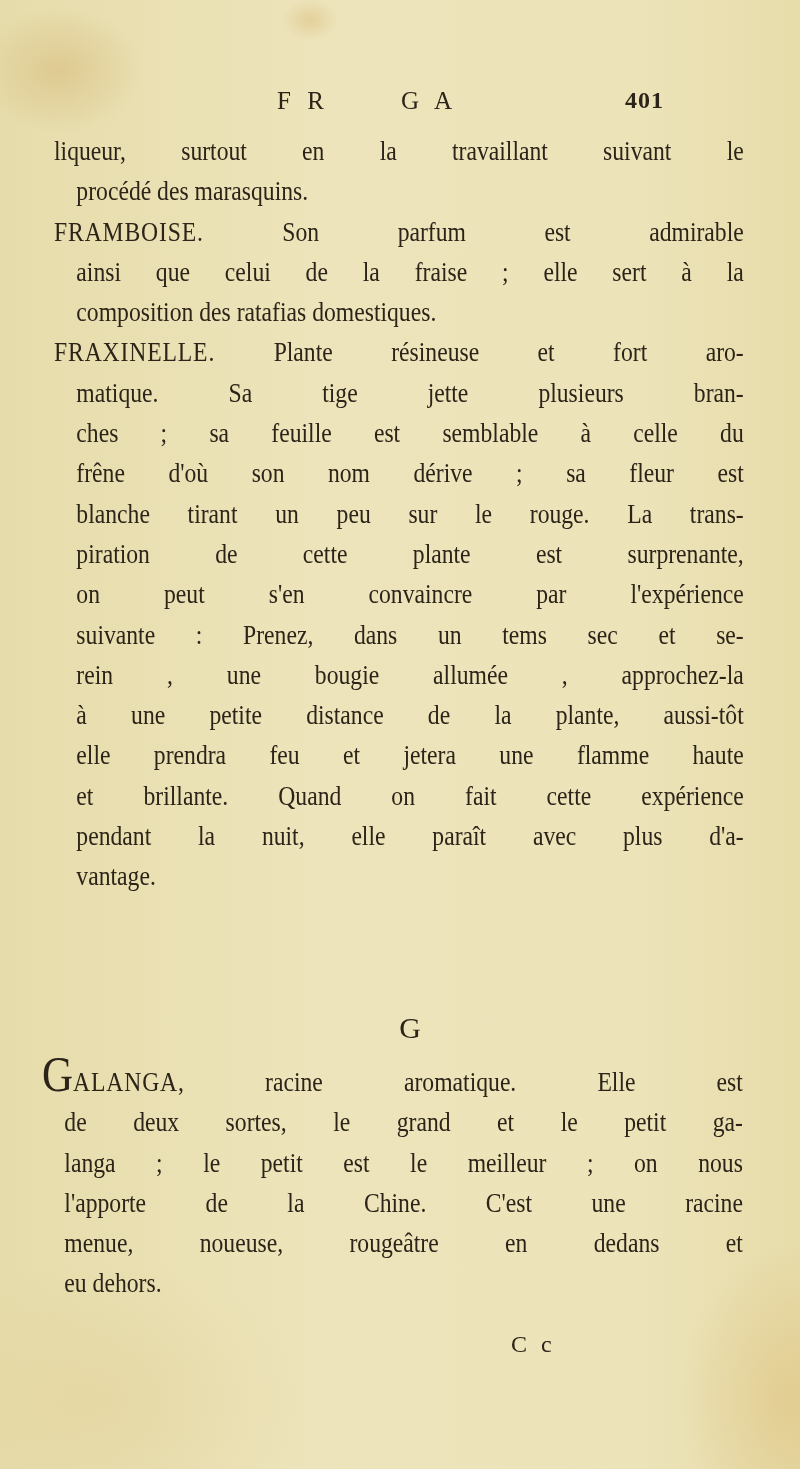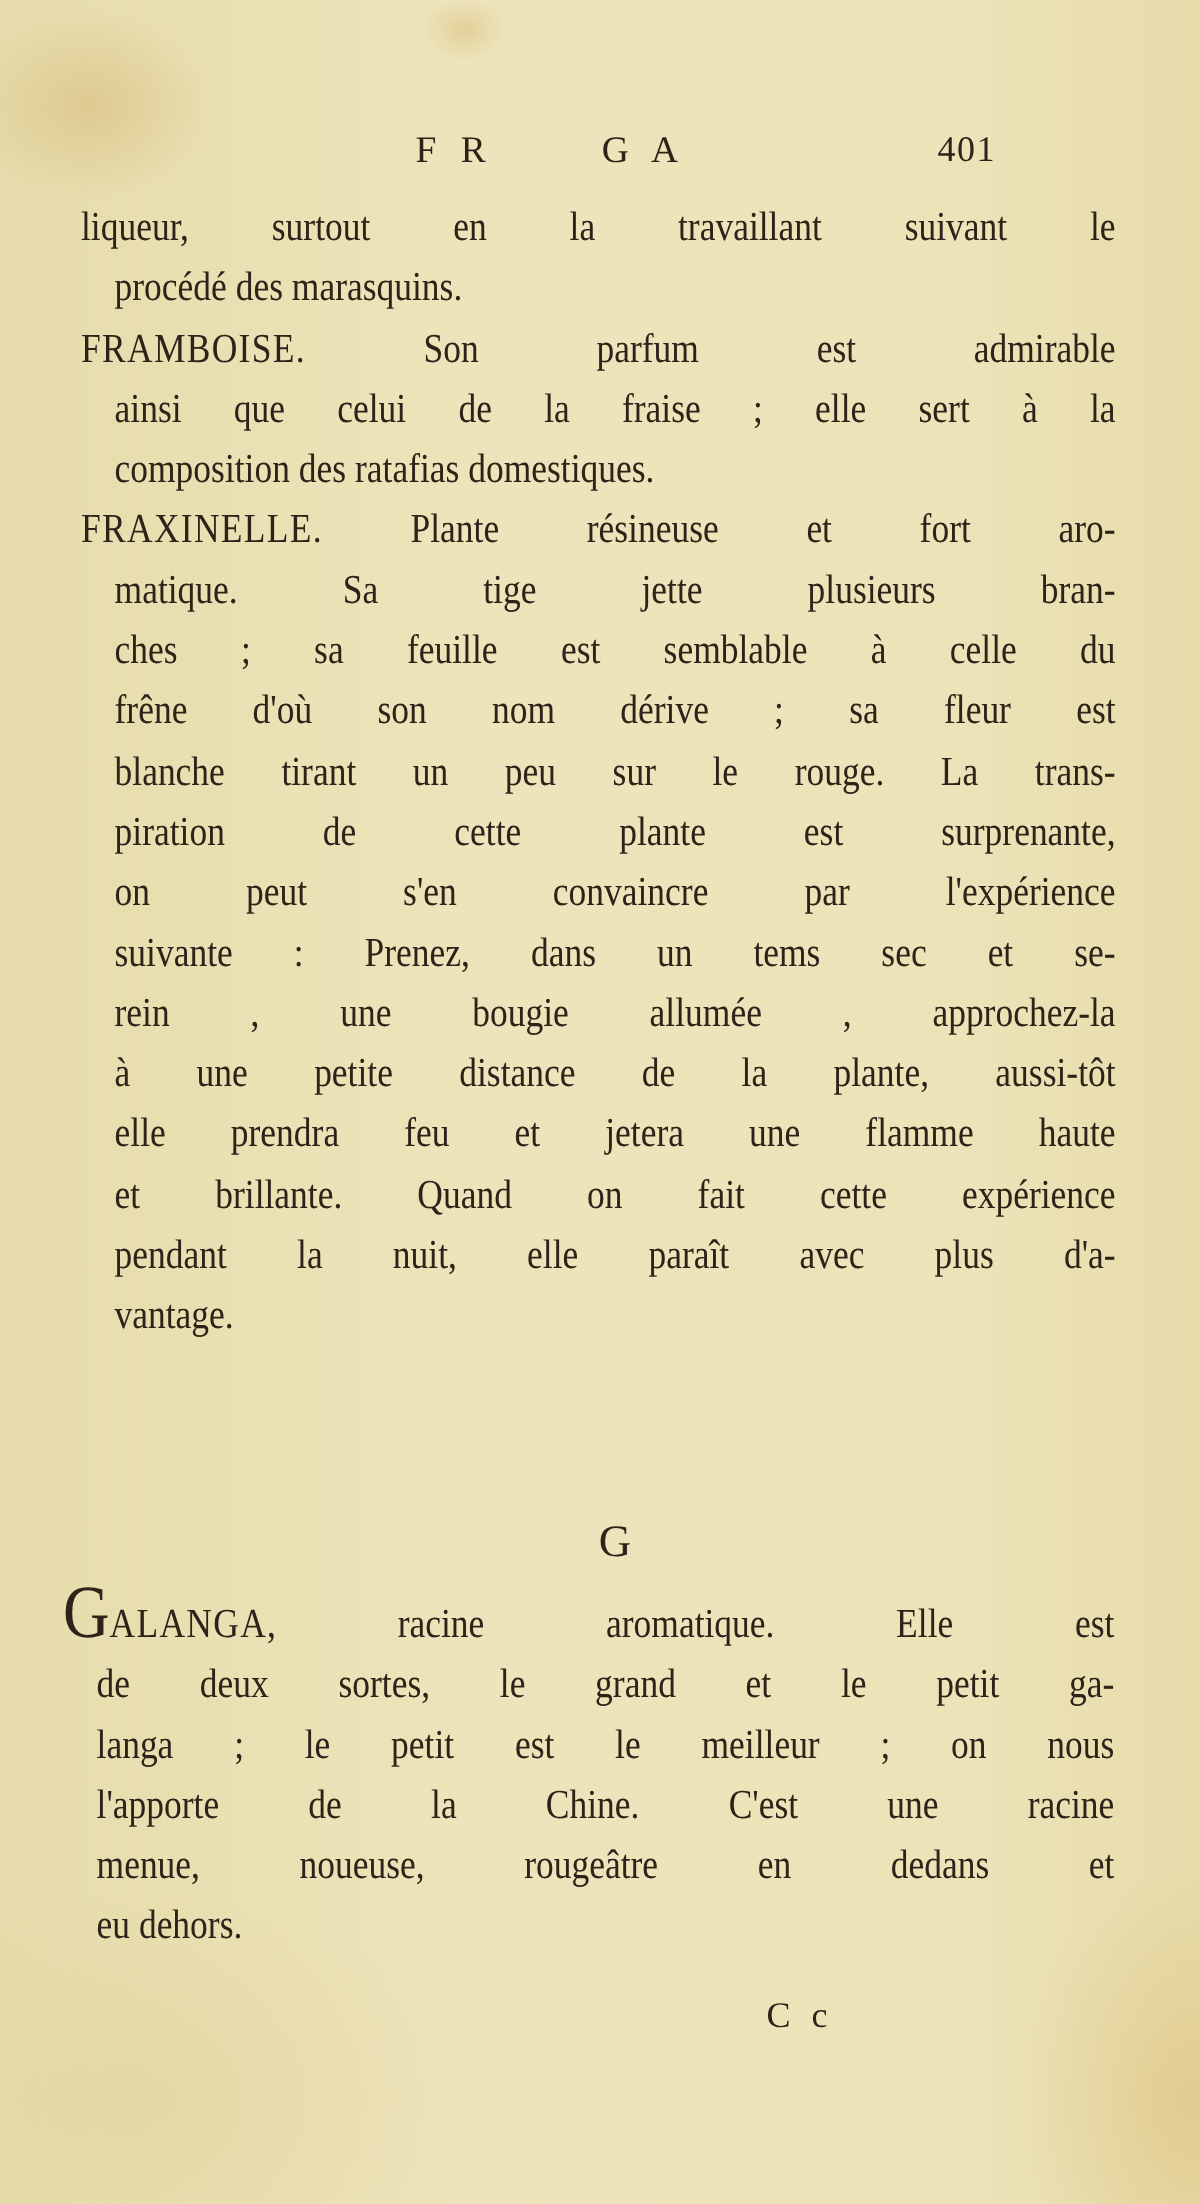--- a/index.html
+++ b/index.html
@@ -16,21 +16,21 @@
       color: #2c2418;
       position: relative;
     }
     .page { position: absolute; left: 0; top: 1px; width: 800px; height: 1469px; }
     .running-head {
       position: absolute; top: 86px; left: 0; width: 800px; height: 36px;
       font-size: 25px; letter-spacing: 1px;
     }
     .rh-letters { position: absolute; left: 277px; top: 0; word-spacing: 8px; }
     .rh-letters span { display: inline-block; }
-    .rh-page { position: absolute; left: 625px; top: 0; font-size: 24px; }
+    .rh-page { position: absolute; left: 625px; top: 0; font-size: 24px; font-weight: bold; }
     .text {
       position: absolute; left: 54px; top: 130px; width: 690px;
       font-size: 27.5px; line-height: 40.3px;
       transform: scaleX(0.86); transform-origin: left top;
       width: 802px;
     }
     .line { white-space: nowrap; display: block; text-align: justify; text-align-last: justify; }
     .indent { padding-left: 26px; }
     .last { text-align-last: left; }
     .caps { letter-spacing: 1px; }

